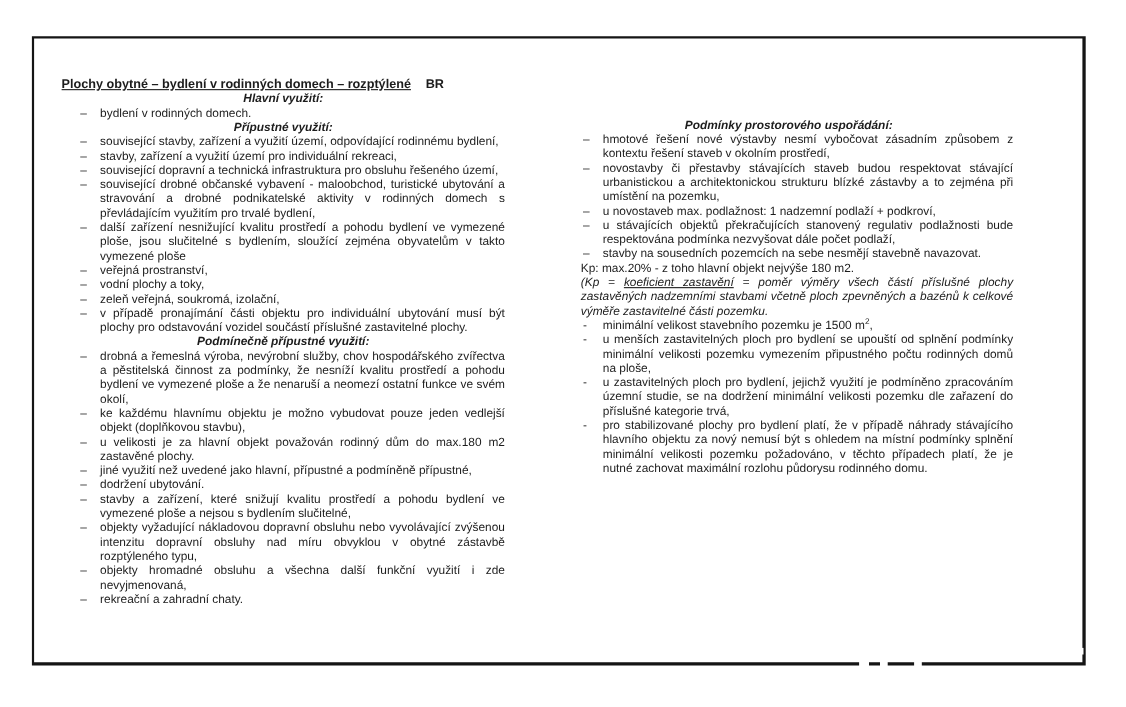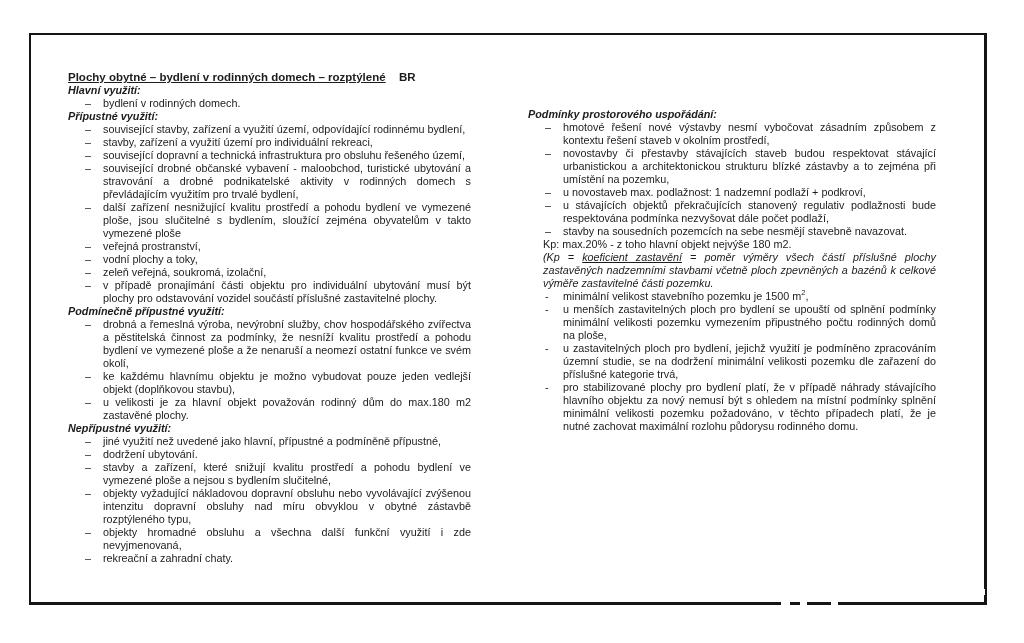--- a/index.html
+++ b/index.html
@@ -36,41 +36,42 @@
   .nick-2 { left: 800px; top: 601px; width: 7px;  height: 5px; }
   .nick-3 { left: 831px; top: 601px; width: 7px;  height: 5px; }
   .nick-4 { left: 980px; top: 589px; width: 5px;  height: 6px; }
 
   .col {
     position: absolute;
     font-size: 10.8px;
     line-height: 13px;
     color: #1c1c1c;
   }
-  .col-left  { left: 68px;  top: 70px;  width: 403px; }
-  .col-right { left: 528px; top: 108px; width: 408px; }
+  .col-left  { left: 56px;  top: 70px;  width: 403px; }
+  .col-right { left: 513px; top: 108px; width: 408px; }
 
   .title-row {
     position: relative;
     font-weight: bold;
     font-size: 11.5px;
     line-height: 14px;
     white-space: nowrap;
   }
   .doc-title { text-decoration: underline; }
   .doc-code  {
     position: absolute;
     left: 331px;
     top: 0;
     text-decoration: none;
   }
 
   .heading {
     font-weight: bold;
     font-style: italic;
+    text-align: center;
   }
   .label { }
   .item { display: flex; }
   .item .bullet {
     flex: 0 0 35px;
     box-sizing: border-box;
     padding-left: 17px;
   }
   .item .text {
     flex: 1 1 auto;
@@ -152,21 +153,20 @@
           <span class="text">drobná a řemeslná výroba, nevýrobní služby, chov hospodářského zvířectva a pěstitelská činnost za podmínky, že nesníží kvalitu prostředí a pohodu bydlení ve vymezené ploše a že nenaruší a neomezí ostatní funkce ve svém okolí,</span>
         </div>
         <div class="item">
           <span class="bullet">–</span>
           <span class="text">ke každému hlavnímu objektu je možno vybudovat pouze jeden vedlejší objekt (doplňkovou stavbu),</span>
         </div>
         <div class="item">
           <span class="bullet">–</span>
           <span class="text">u velikosti je za hlavní objekt považován rodinný dům do max.180 m2 zastavěné plochy.</span>
         </div>
-        <div class="heading">Nepřípustné využití:</div>
         <div class="item">
           <span class="bullet">–</span>
           <span class="text">jiné využití než uvedené jako hlavní, přípustné a podmíněně přípustné,</span>
         </div>
         <div class="item">
           <span class="bullet">–</span>
           <span class="text">dodržení ubytování.</span>
         </div>
         <div class="item">
           <span class="bullet">–</span>

